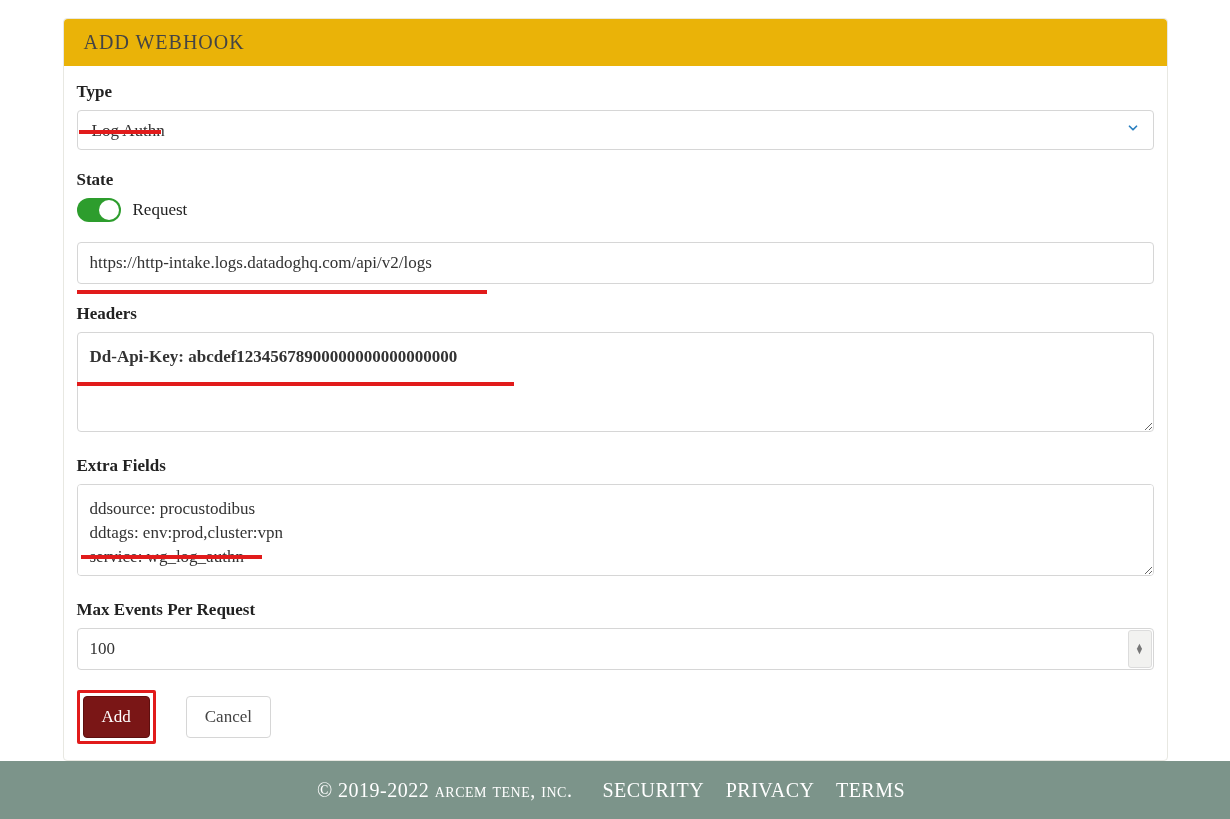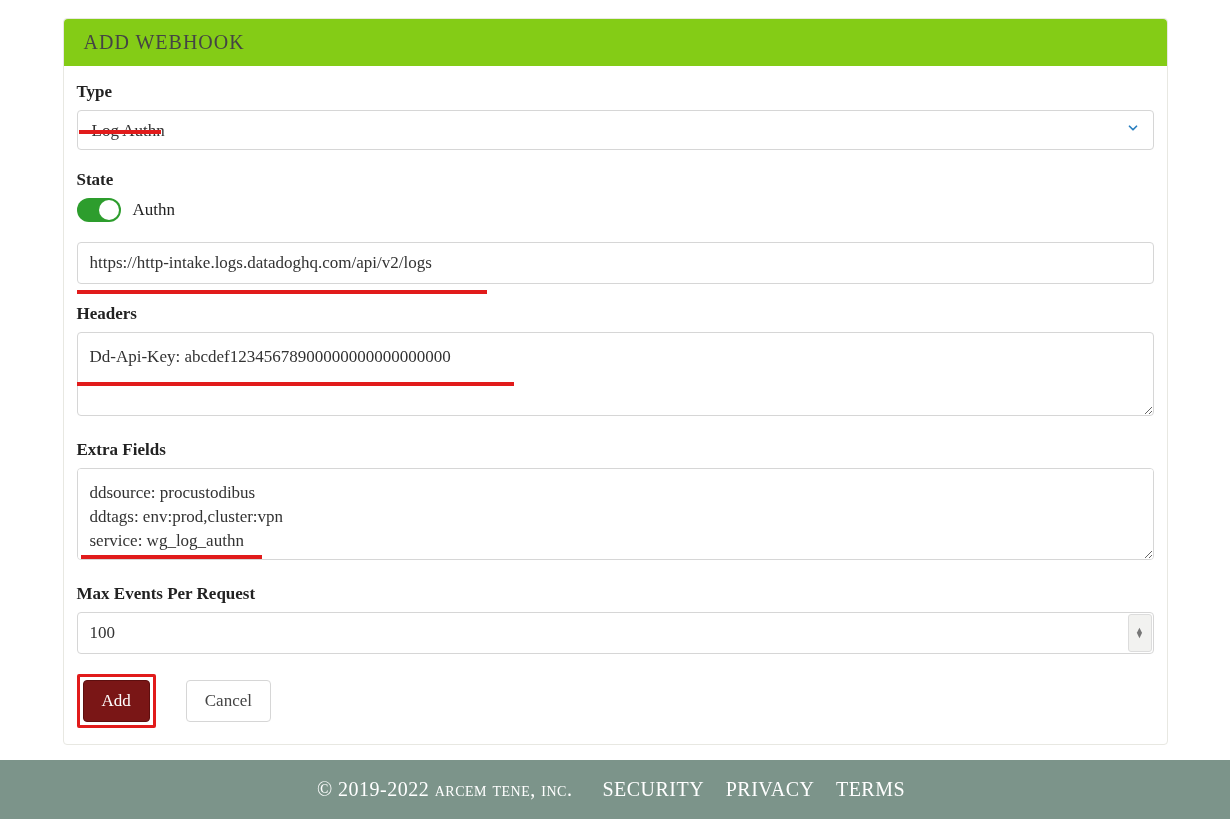--- a/index.html
+++ b/index.html
@@ -17,21 +17,21 @@
   }
   .container {
     width: 1105px;
     margin: 18px auto 0 auto;
     border: 1px solid #e8e8e2;
     border-radius: 4px;
     background: #fff;
     flex: 0 0 auto;
   }
   .card-header {
-    background: #84cc16;
+    background: #eab308;
     padding: 12px 20px;
     font-size: 20px;
     letter-spacing: 1px;
     color: #444;
     font-variant: small-caps;
     border-top-left-radius: 4px;
     border-top-right-radius: 4px;
   }
   .card-body {
     padding: 10px 13px 16px 13px;
@@ -86,21 +86,21 @@
     border: 1px solid #d6d6d6;
     border-radius: 4px;
     padding: 12px 12px;
     font-size: 17px;
     font-family: Georgia, serif;
     background: #fff;
     color: #333;
     resize: both;
     line-height: 1.4;
   }
-  .textarea.headers { height: 84px; }
+  .textarea.headers { height: 100px; font-weight: bold; }
   .textarea.extra { height: 92px; }
   .numwrap {
     position: relative;
   }
   .stepper {
     position: absolute;
     right: 2px;
     top: 2px;
     bottom: 2px;
     width: 24px;
@@ -210,21 +210,21 @@
         </span>
       </div>
     </div>
 
     <div class="form-group">
       <label class="label">State</label>
       <div class="toggle-row">
         <div class="toggle">
           <div class="knob"></div>
         </div>
-        <span class="toggle-label">Authn</span>
+        <span class="toggle-label">Request</span>
       </div>
     </div>
 
     <div class="form-group">
       <input class="input" type="text" value="https://http-intake.logs.datadoghq.com/api/v2/logs" style="">
     </div>
 
     <div class="form-group">
       <label class="label">Headers</label>
       <textarea class="textarea headers" style="">Dd-Api-Key: abcdef12345678900000000000000000</textarea>

